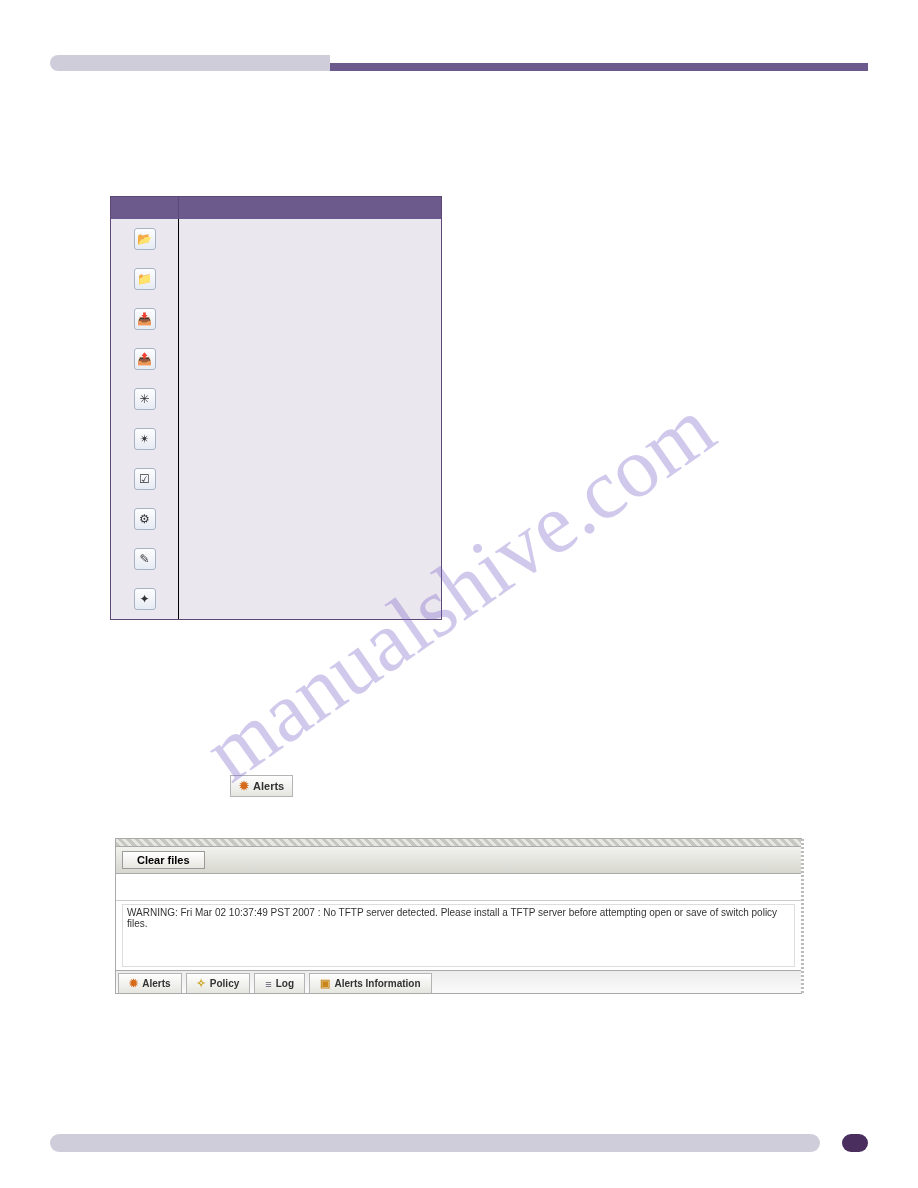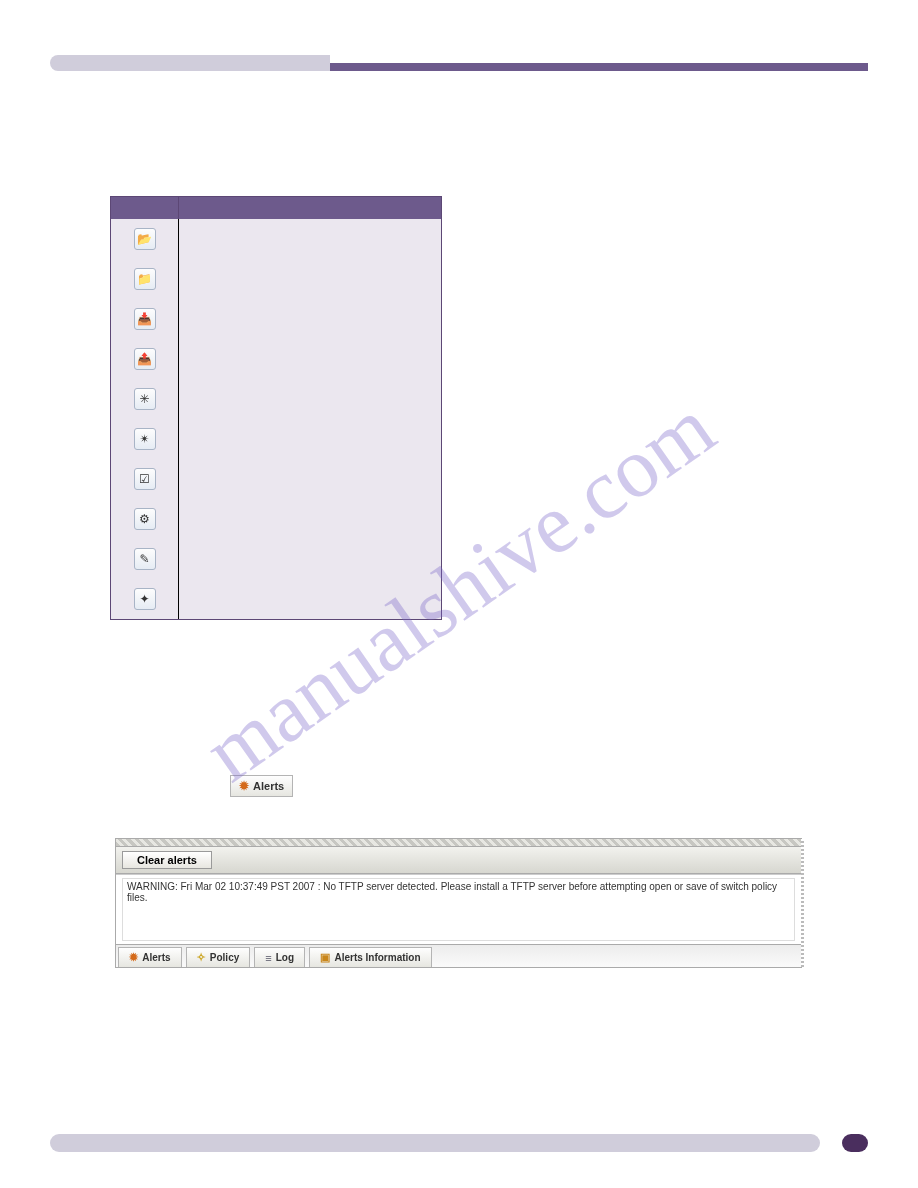--- a/index.html
+++ b/index.html
@@ -134,20 +134,21 @@
     font-weight: bold;
     cursor: pointer;
   }
   .alerts-body {
     height: 70px;
     padding: 3px 6px;
     font-size: 10px;
     border-top: 1px solid #ccc;
     overflow: hidden;
     background: #fff;
+    margin-top: 26px;
   }
   .alerts-body-inner {
     border: 1px solid #ddd;
     height: 100%;
     padding: 2px 4px;
   }
   .alerts-tabs {
     display: flex;
     background: linear-gradient(#ececec,#fafafa);
     border-top: 1px solid #aaa;
@@ -279,21 +280,21 @@
 <div class="alerts-section">
   <span class="alerts-tab-inline">
     <span class="ico ico-alert">✹</span>
     <span>Alerts</span>
   </span>
 </div>
 
 <div class="alerts-panel">
   <div class="hatch-strip"></div>
   <div class="alerts-toolbar">
-    <button class="btn-clear">Clear alerts</button>
+    <button class="btn-clear">Clear files</button>
   </div>
   <div class="alerts-body">
     <div class="alerts-body-inner">
       <span>WARNING: Fri Mar 02 10:37:49 PST 2007 : No TFTP server detected. Please install a TFTP server before attempting open or save of switch policy files.</span>
     </div>
   </div>
   <div class="alerts-tabs">
     <div class="atab">
       <span class="ico ico-alert">✹</span>
       <span>Alerts</span>

